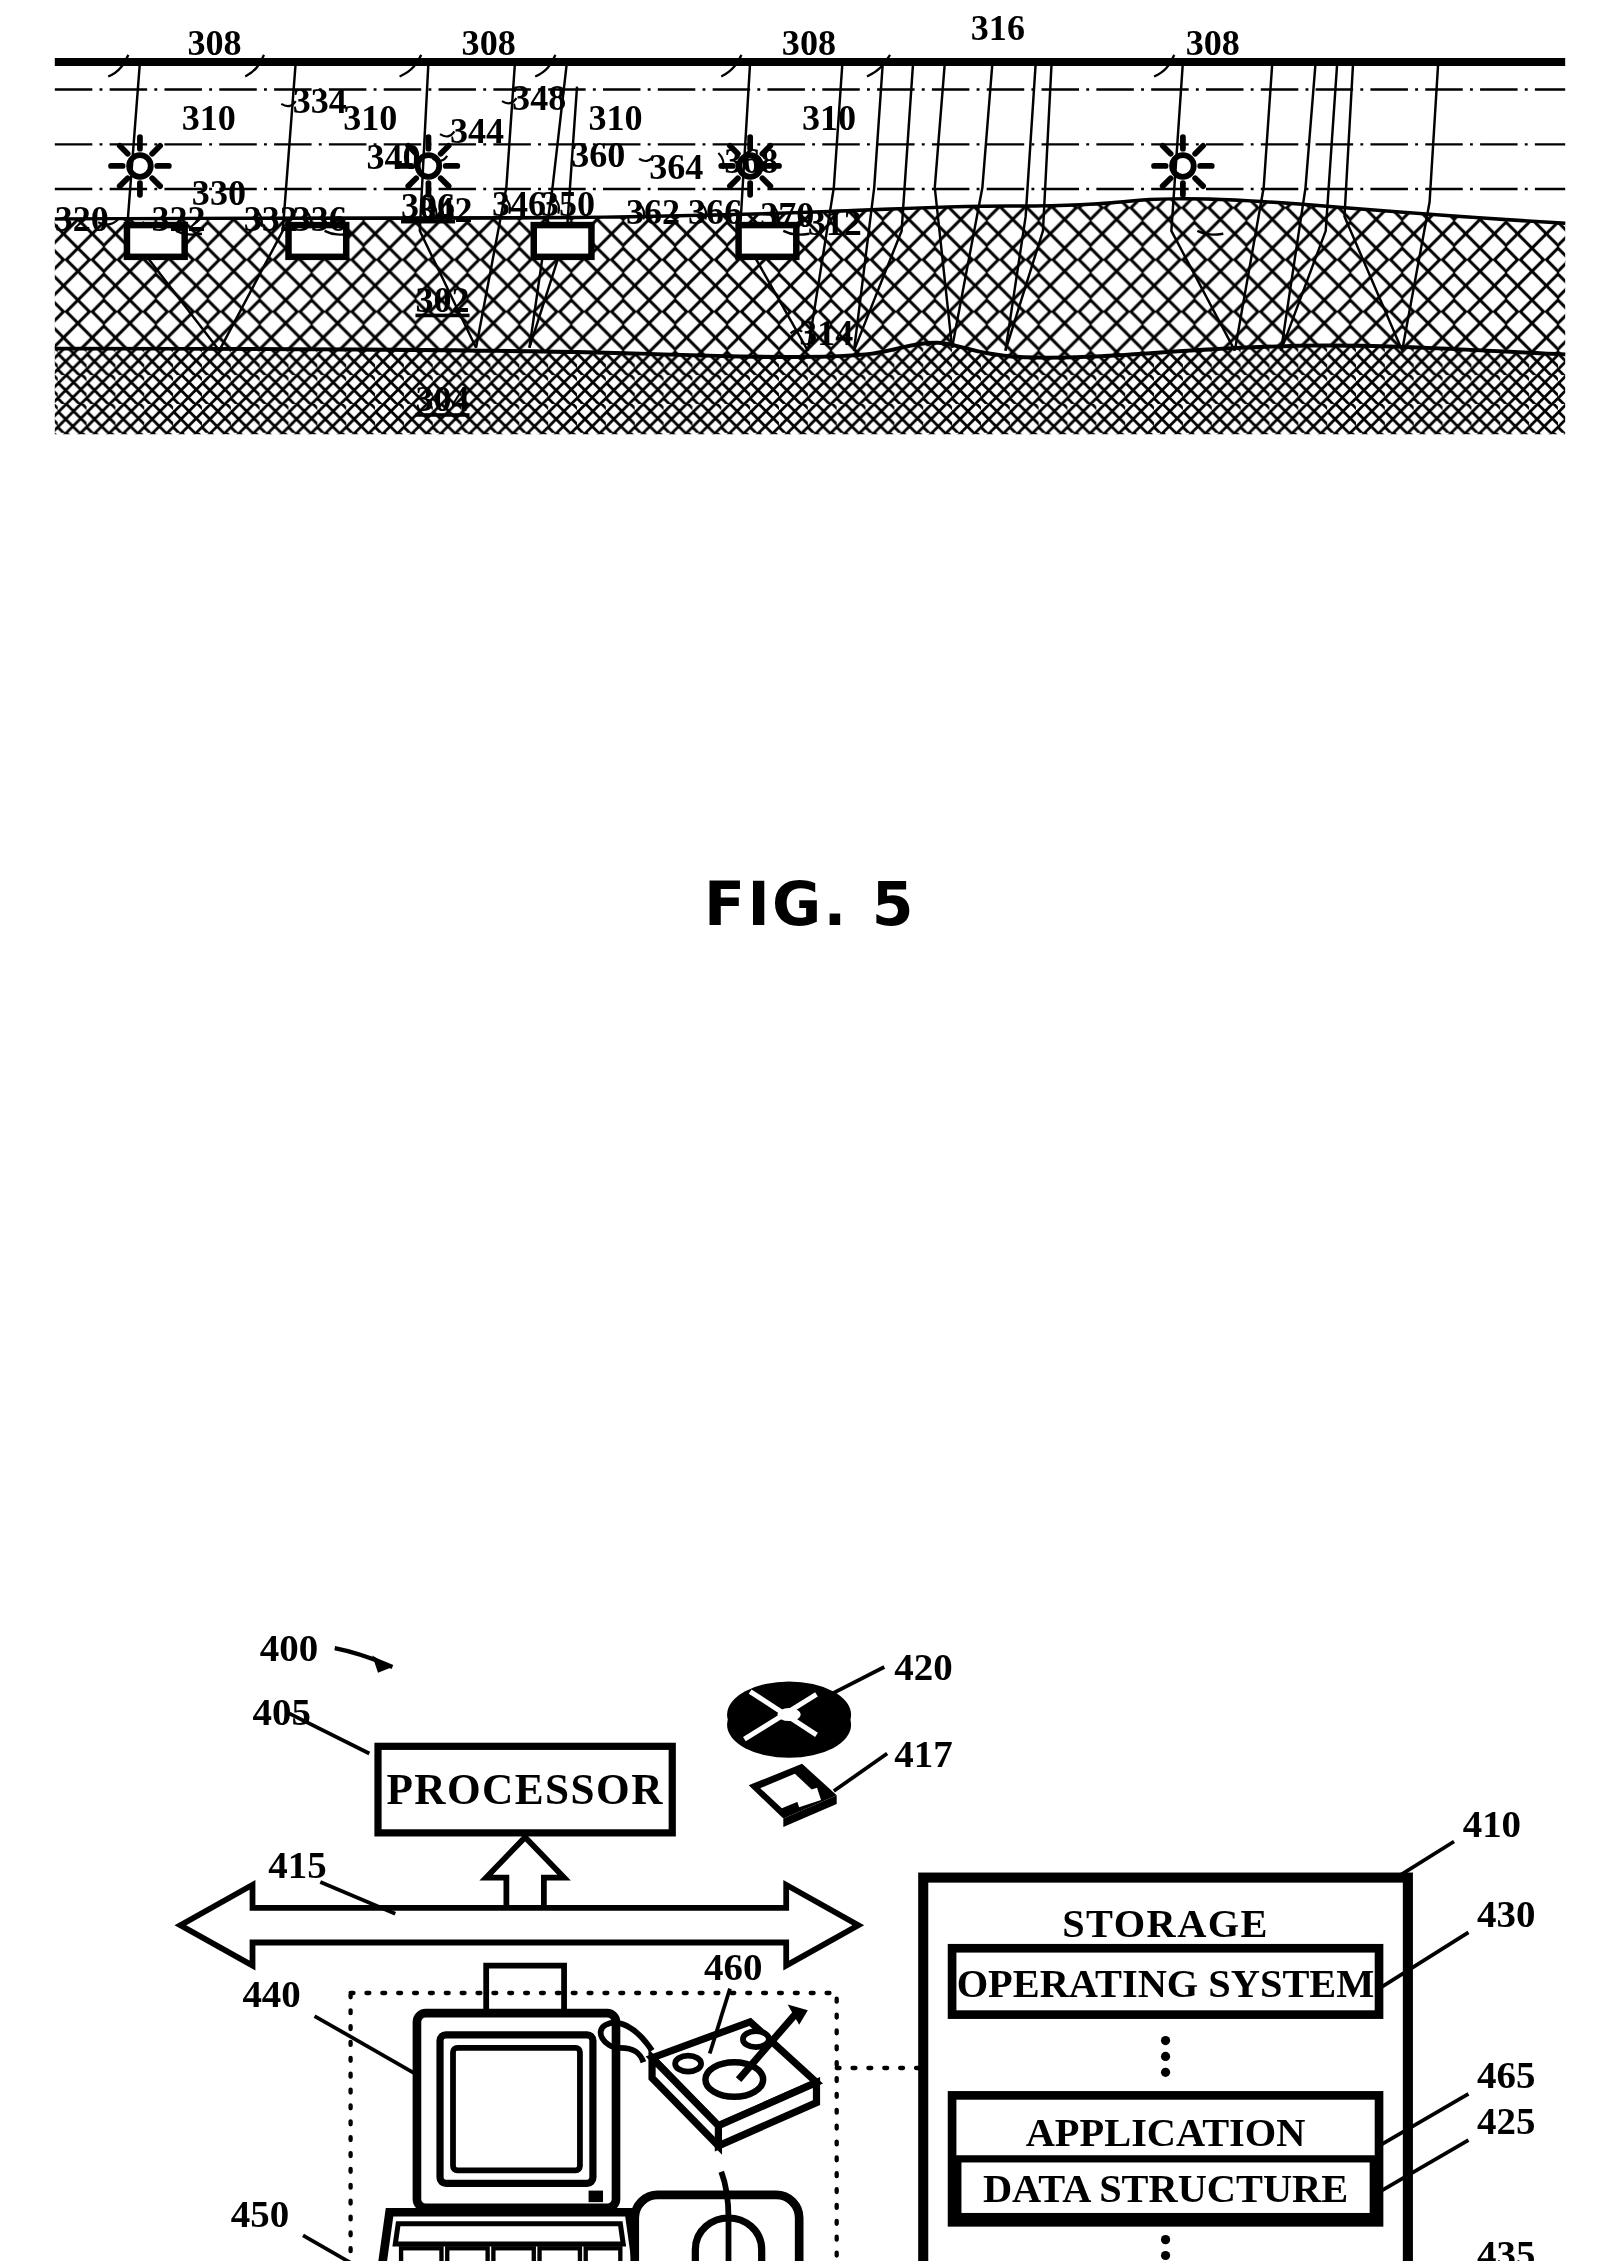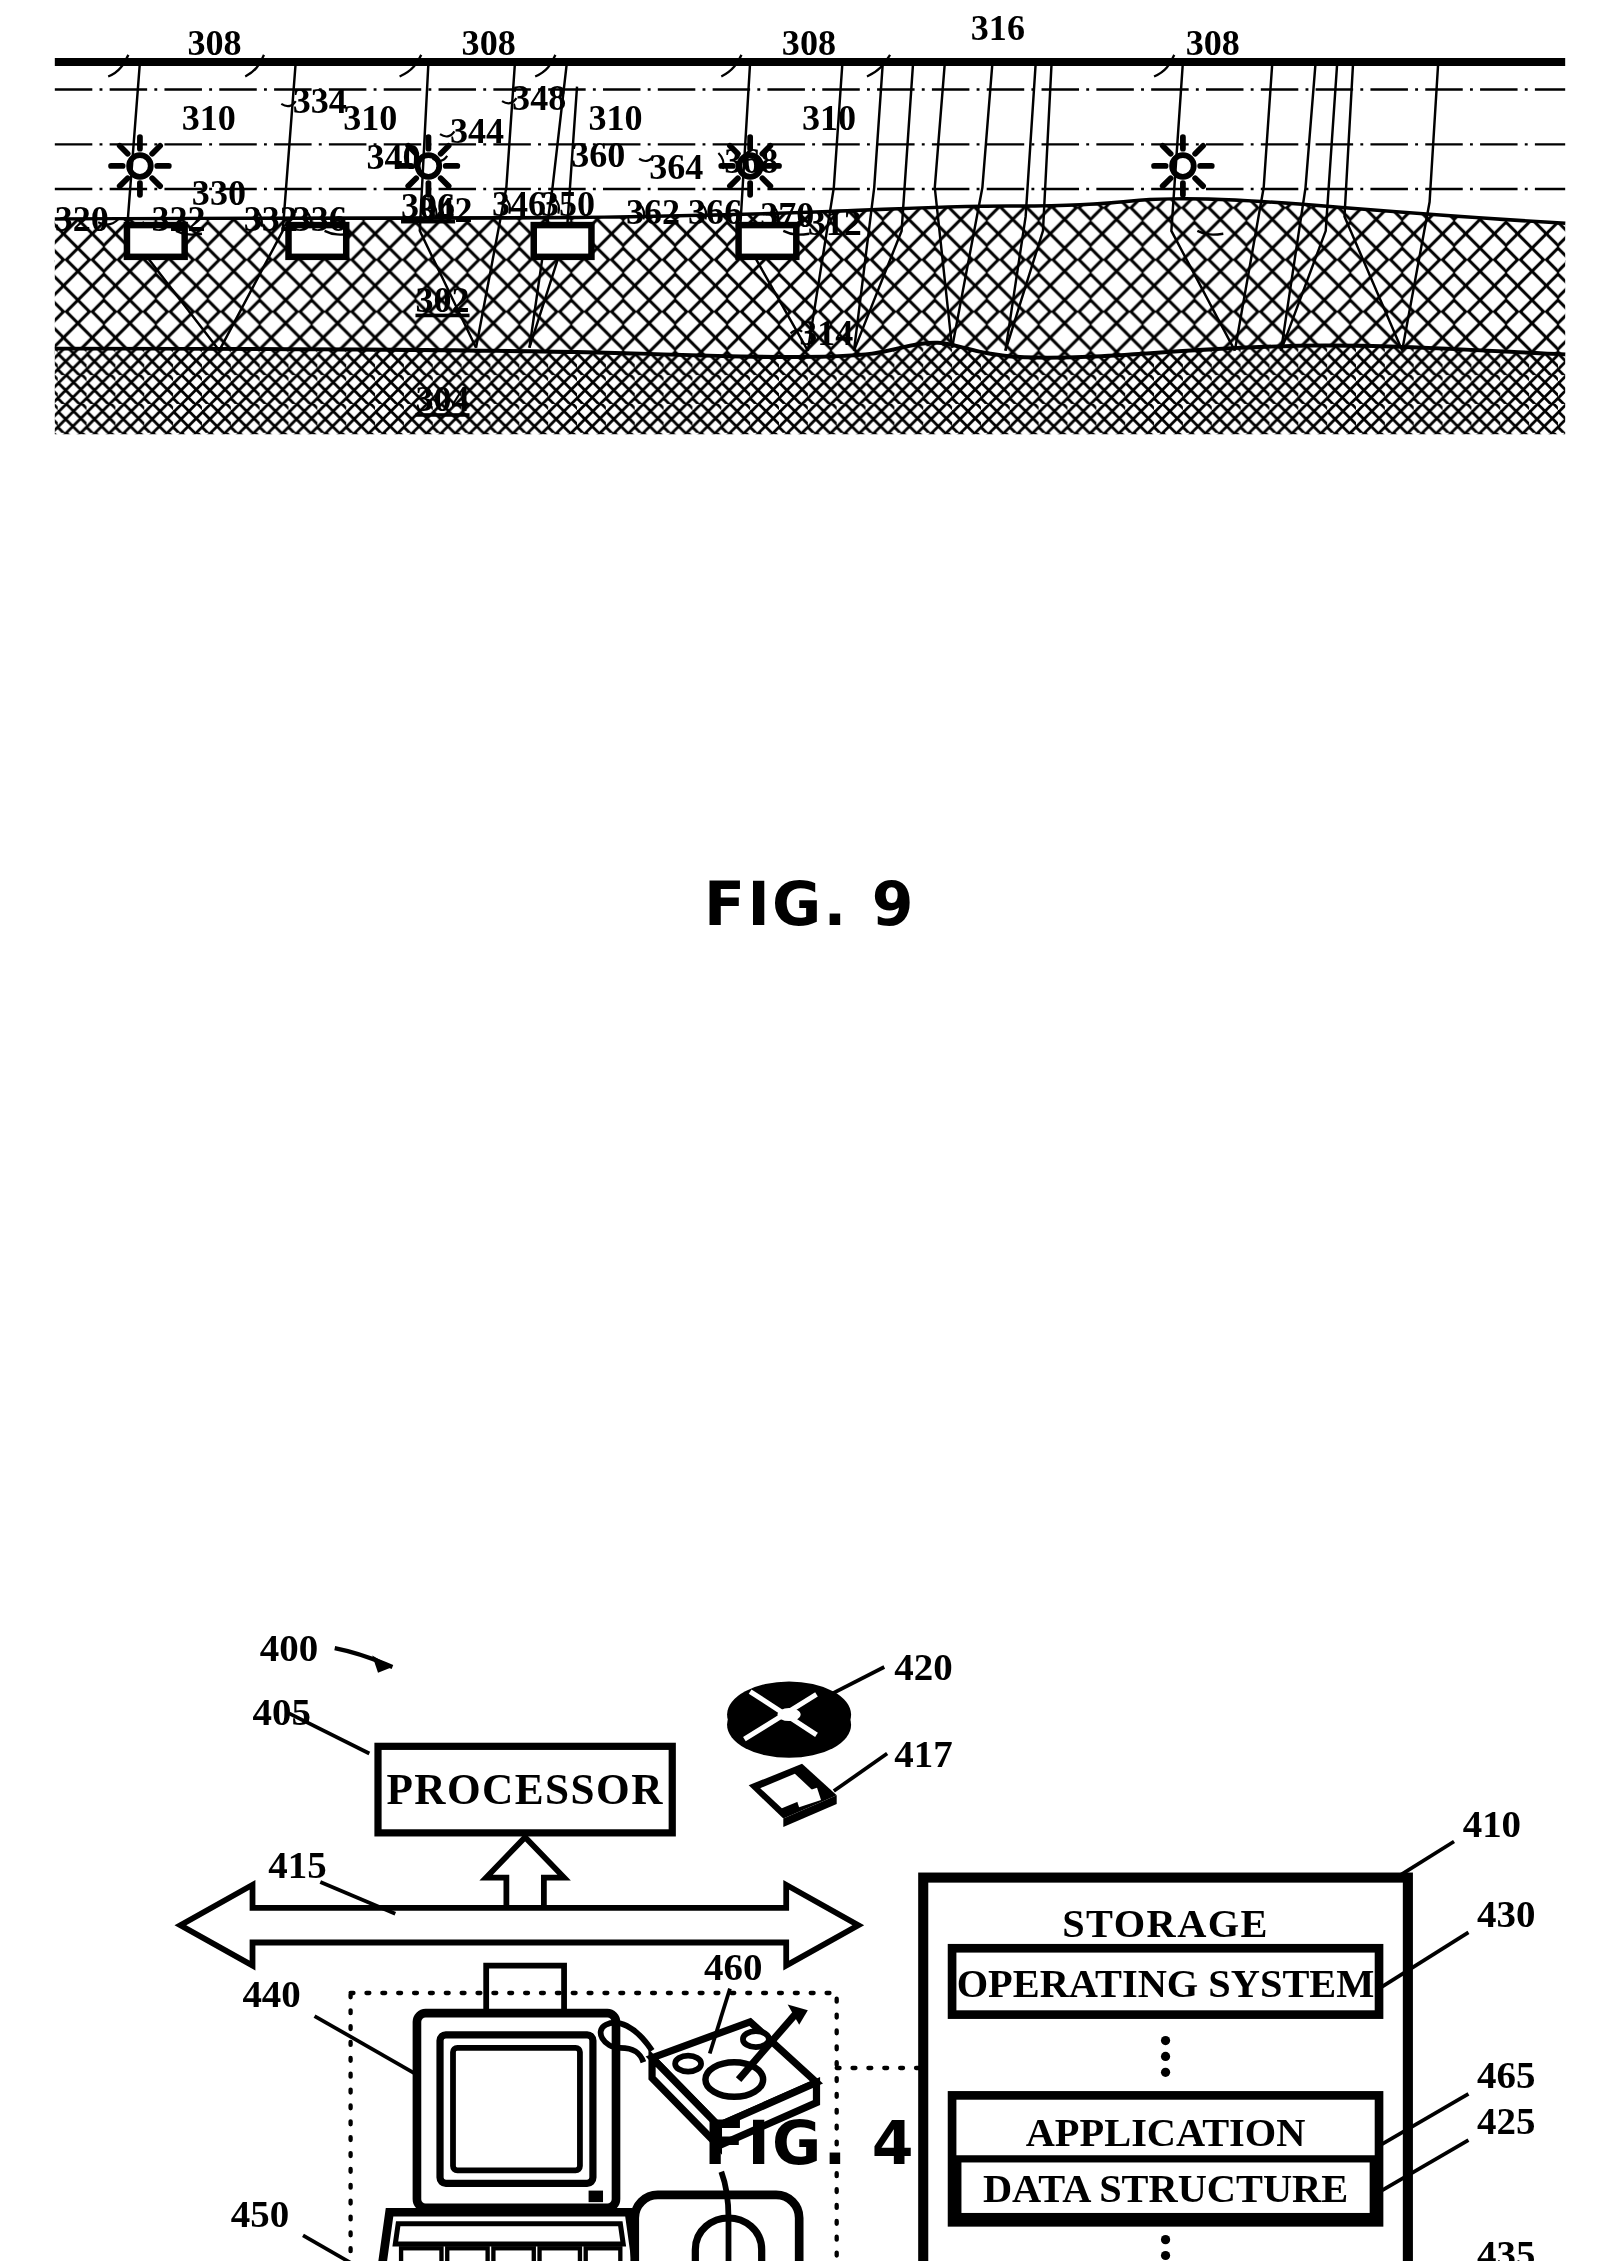--- a/index.html
+++ b/index.html
@@ -271,21 +271,21 @@
     <path d="M384,137 q5,5 3,11"></path>
     <path d="M443,141 q5,5 3,11"></path>
     <path d="M486,141 q5,5 3,11"></path>
     <path d="M536,143 q5,5 3,11"></path>
     <path d="M498,106 q5,5 3,11"></path>
     <path d="M552,155 q5,-4 8,-1"></path>
     <path d="M548,231 q5,-4 8,-1"></path>
   </g>
 </svg>
 
-<div id="fig3-caption" class="fig-caption">FIG. 9</div>
+<div id="fig3-caption" class="fig-caption">FIG. 5</div>
 
 <svg id="fig4" width="1620" height="1177" viewBox="0 0 1123 816" style="position:absolute;left:0;top:1116px;width:1620px;height:1177px;">
 
   <g>
     <path d="M232,369 C252,373 262,378 272,382" stroke="#000" stroke-width="3" fill="none"></path>
     <path d="M272,382 L258,374 L262,386 Z" fill="#000"></path>
   </g>
 
   <rect x="262" y="437" width="204" height="60" fill="#fff" stroke="#000" stroke-width="5"></rect>
   <text x="364" y="477" font-family="Liberation Serif, serif" font-weight="bold" font-size="30" text-anchor="middle" letter-spacing="1">PROCESSOR</text>
@@ -435,16 +435,15 @@
     <text x="488" y="599">460</text>
     <text x="168" y="618">440</text>
     <text x="160" y="770">450</text>
     <text x="166" y="878">445</text>
     <text x="548" y="898">455</text>
   </g>
 
   <path d="M212,866 L248,846" stroke="#000" stroke-width="2.6" fill="none"></path>
 </svg>
 
-<div id="fig4-caption" class="fig-caption">FIG. 4</div>
 
 </div>
 
 
 </body></html>

